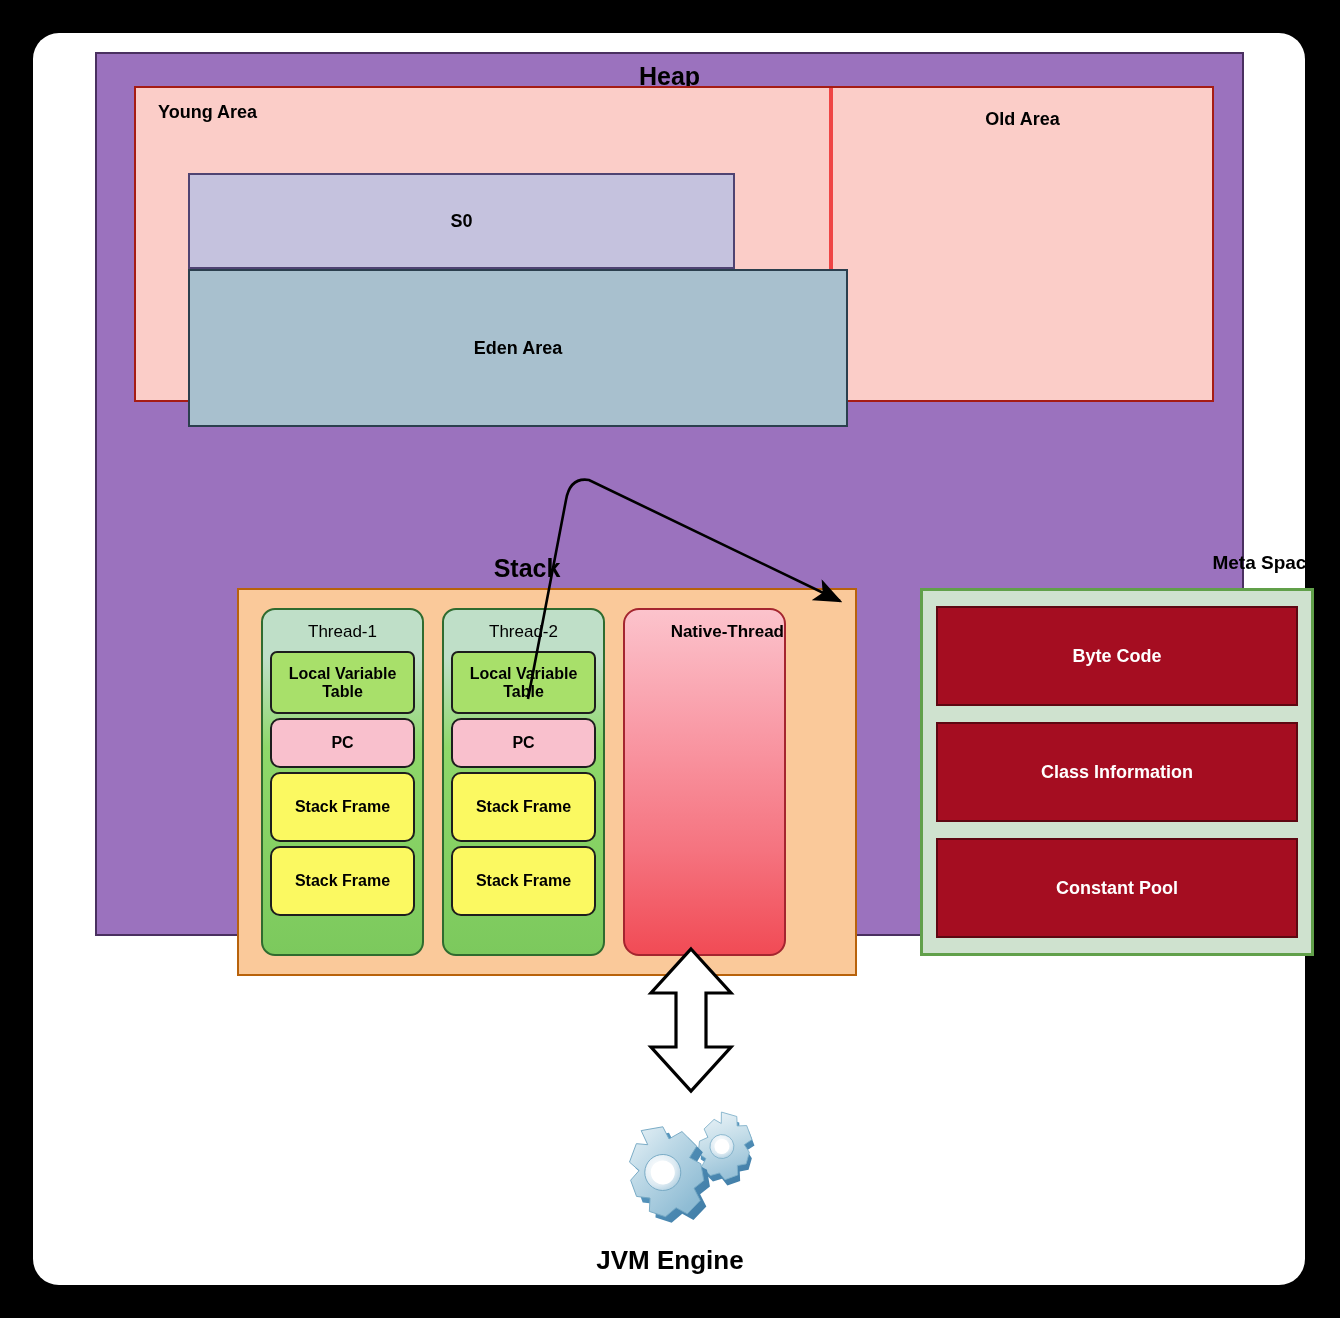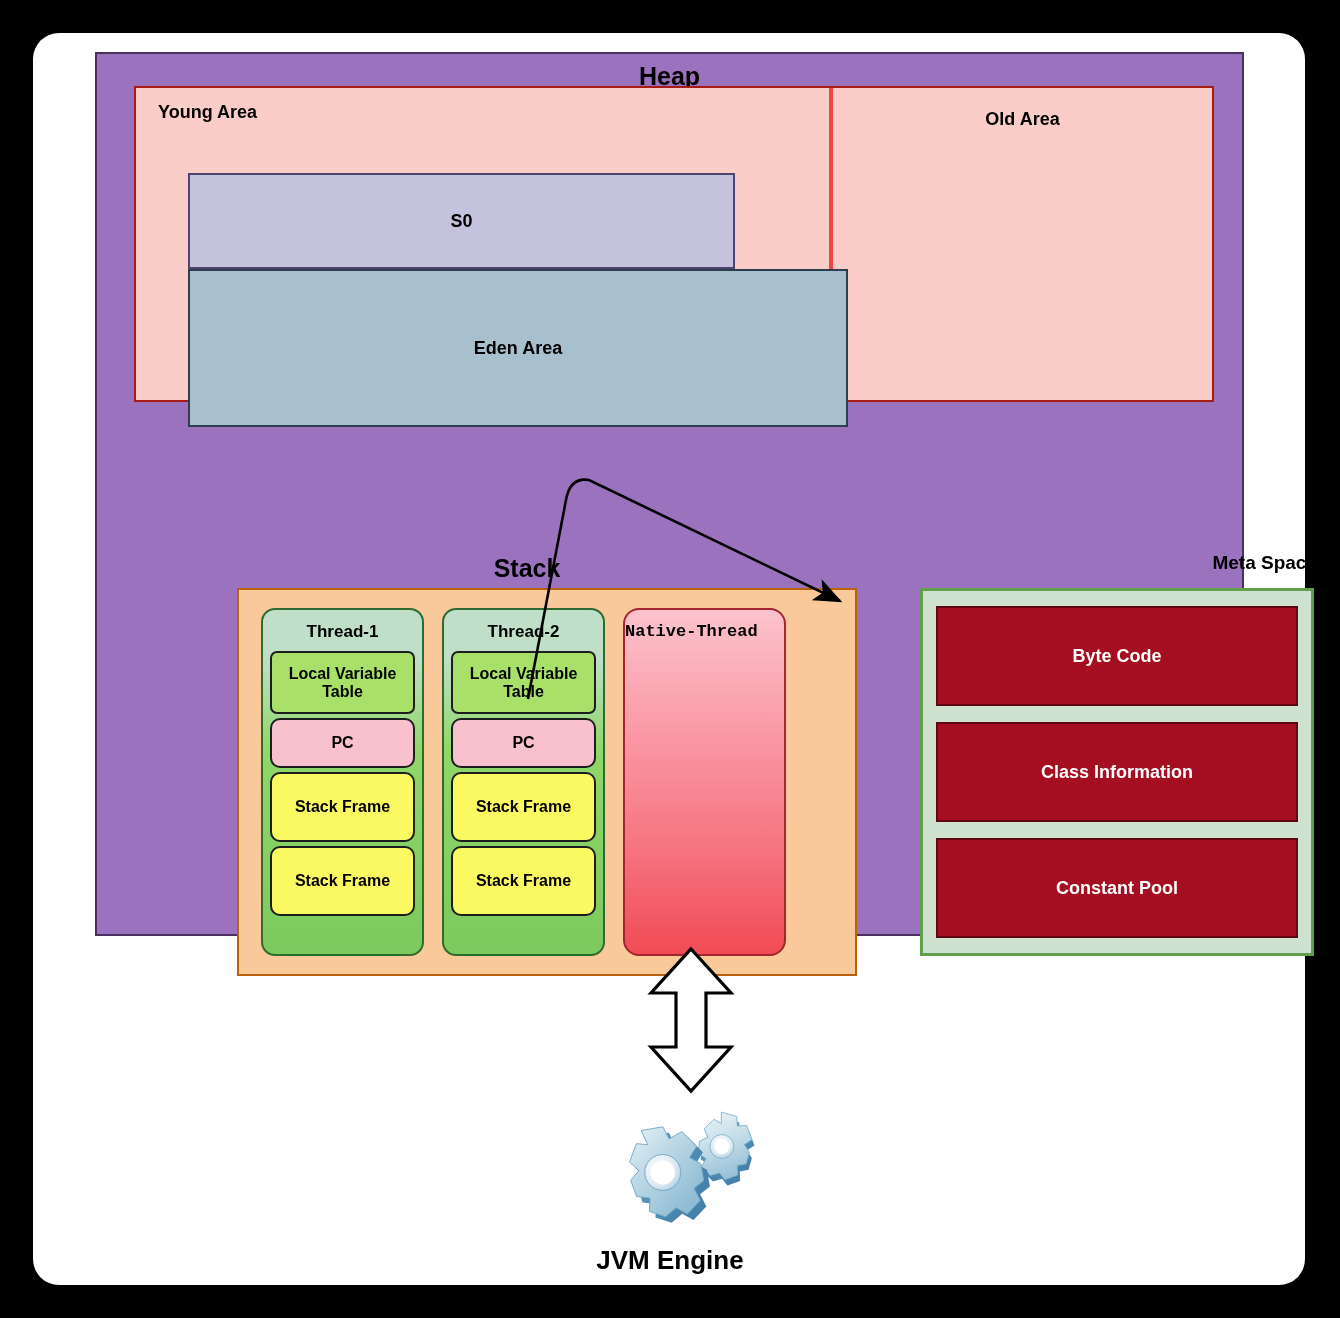--- a/index.html
+++ b/index.html
@@ -109,21 +109,21 @@
     width: 163px;
     border-radius: 14px;
     border: 2px solid #2f6b2f;
     background: linear-gradient(to bottom, #bfdfc8 0%, #bfdfc8 14%, #8fd86a 40%, #7cc95d 100%);
     padding: 6px 7px 12px 7px;
     display: flex;
     flex-direction: column;
   }
   .thread-label {
     text-align: center;
-    font-size: 17px; font-weight: bold; color: #000;
+    font-size: 17px; font-weight: normal; color: #000;
     padding: 6px 0 9px 0;
   }
   .cell {
     border: 2px solid #1d1d1d;
     border-radius: 10px;
     display: flex; align-items: center; justify-content: center;
     text-align: center;
     font-size: 16px; font-weight: bold; color: #000;
     line-height: 1.12;
     margin-bottom: 4px;
@@ -133,24 +133,23 @@
   .cell-sf  { background: #fbf961; height: 70px; }
   .cell-sf.last { margin-bottom: 0; }
   #native-thread {
     position: relative;
     width: 163px;
     border-radius: 16px;
     border: 2px solid #a4252f;
     background: linear-gradient(to bottom, #fcc3cc 0%, #f99aa6 35%, #f5737f 70%, #f14b55 100%);
   }
   #native-thread-label {
-    text-align: left;
+    text-align: right;
     font-size: 17px; font-weight: bold; color: #000;
     padding-top: 12px;
-    font-family: Liberation Mono, monospace;
   }
   
   #meta-title { left: 820px; top: 498px; width: 400px; font-size: 19px; text-align: right; }
   #meta-box {
     position: absolute;
     left: 823px; top: 534px;
     width: 394px; height: 368px;
     background: #cfe2cf;
     border: 3px solid #61a04a;
     padding: 15px 13px;

